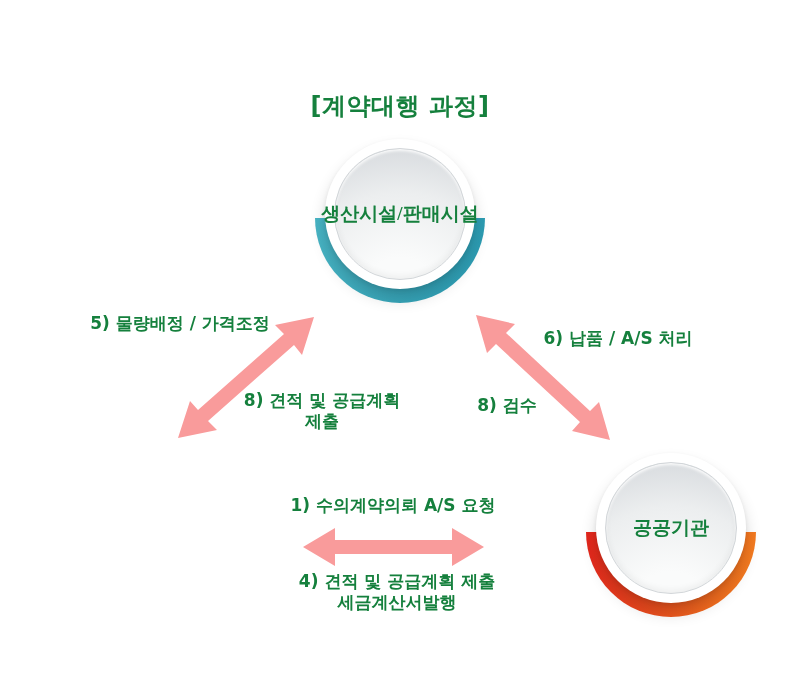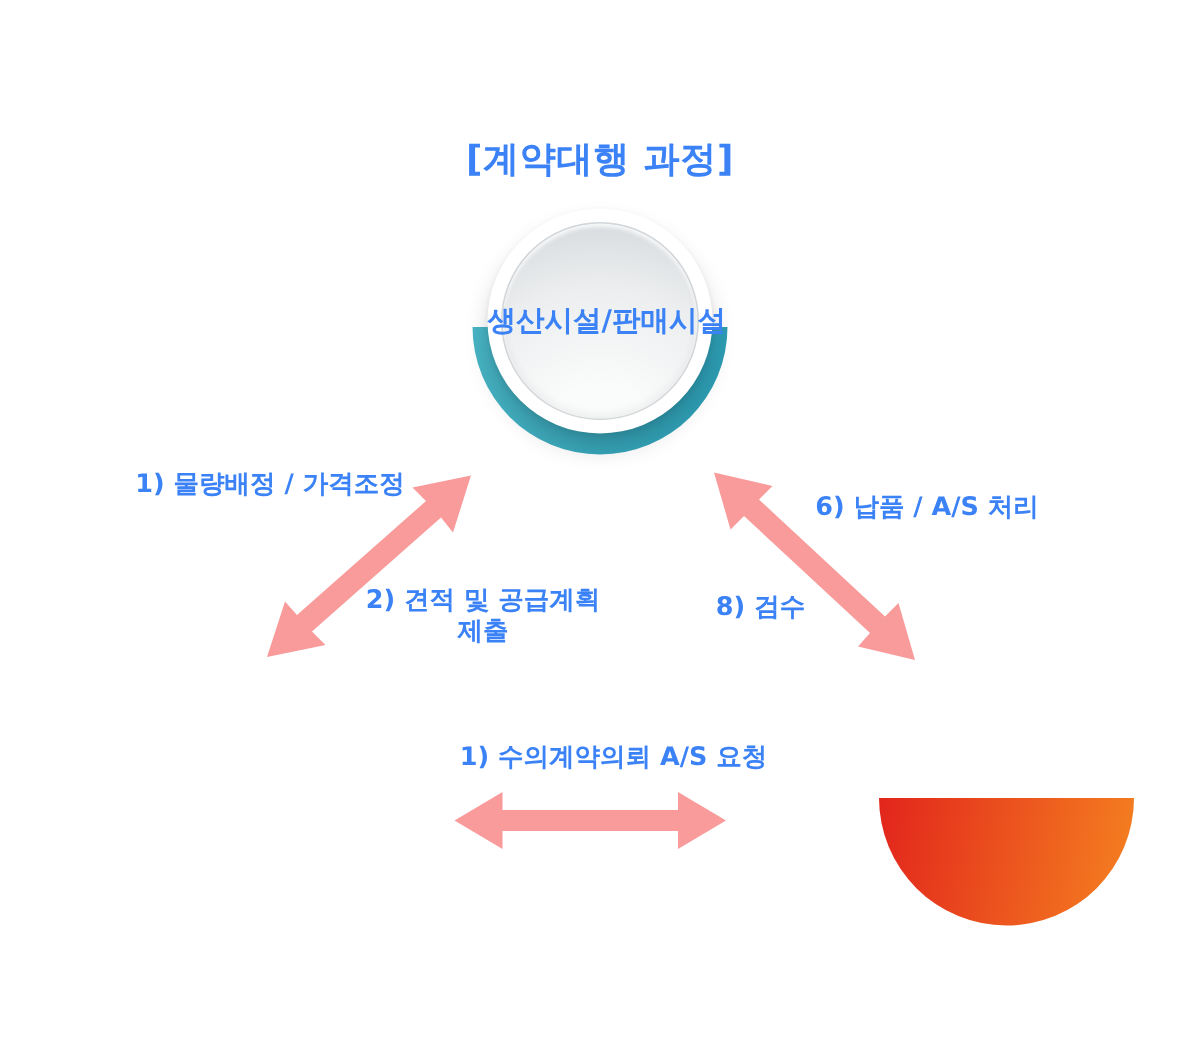--- a/index.html
+++ b/index.html
@@ -3,21 +3,21 @@
 <meta charset="utf-8">
 <style>
   html, body { margin: 0; padding: 0; background: #ffffff; }
   .canvas {
     position: relative;
     width: 800px;
     height: 700px;
     background: #ffffff;
     overflow: hidden;
     font-family: "DejaVu Sans", "Liberation Sans", sans-serif;
-    color: #3b82f6;
+    color: #15803d;
   }
   .title {
     position: absolute;
     top: 90px;
     left: 0;
     width: 100%;
     margin: 0;
     text-align: center;
     font-size: 24px;
     font-weight: 700;
@@ -35,21 +35,22 @@
   }
   .circle {
     position: absolute;
     left: 10px; top: 6px;
     width: 150px; height: 150px;
     border-radius: 50%;
     background: #ffffff;
     box-shadow: 0 10px 16px rgba(0,0,0,0.16), 0 2px 4px rgba(0,0,0,0.08);
     display: flex;
     align-items: center;
-    justify-content: flex-start;
+    justify-content: center;
+    font-family: Liberation Serif, serif;
   }
   .disc {
     position: absolute;
     inset: 9px;
     border-radius: 50%;
     background: radial-gradient(circle at 50% 115%, #fafbfb 25%, #eceeef 65%, #dcdfe2 88%, #cdd2d5 100%);
     border: 1px solid #d2d6d9;
     box-shadow: inset 0 2px 3px rgba(255,255,255,0.9), inset 0 -3px 6px rgba(0,0,0,0.05);
   }
   .node-label {
@@ -87,37 +88,45 @@
     <div class="arc" style="background: linear-gradient(100deg, rgb(72, 180, 196), rgb(42, 154, 177));"></div>
     <div class="circle">
       <div class="disc"></div>
       <span class="node-label">생산시설/판매시설</span>
     </div>
   </div>
 
 
   <div class="node" style="left:586px; top:447px;">
     <div class="arc" style="background: linear-gradient(100deg, rgb(226, 37, 28), rgb(245, 130, 32));"></div>
+    <div class="circle">
+      <div class="disc"></div>
+      <span class="node-label">공공기관</span>
+    </div>
   </div>
 
   <div class="edge-label" style="left:180px; top:313px;">
-    <span>1) 물량배정 / 가격조정</span>
+    <span>5) 물량배정 / 가격조정</span>
   </div>
 
   <div class="edge-label" style="left:322px; top:390px;">
-    <span>2) 견적 및 공급계획</span>
+    <span>8) 견적 및 공급계획</span>
     <span>제출</span>
   </div>
 
   <div class="edge-label" style="left:618px; top:328px;">
     <span>6) 납품 / A/S 처리</span>
   </div>
 
   <div class="edge-label" style="left:507px; top:395px;">
     <span>8) 검수</span>
   </div>
 
-  <div class="edge-label" style="left:393px; top:495px;margin-left:16px;">
+  <div class="edge-label" style="left:393px; top:495px;">
     <span>1) 수의계약의뢰 A/S 요청</span>
   </div>
 
+  <div class="edge-label" style="left:397px; top:571px;">
+    <span>4) 견적 및 공급계획 제출</span>
+    <span>세금계산서발행</span>
+  </div>
 
 </div>
 
 </body></html>

